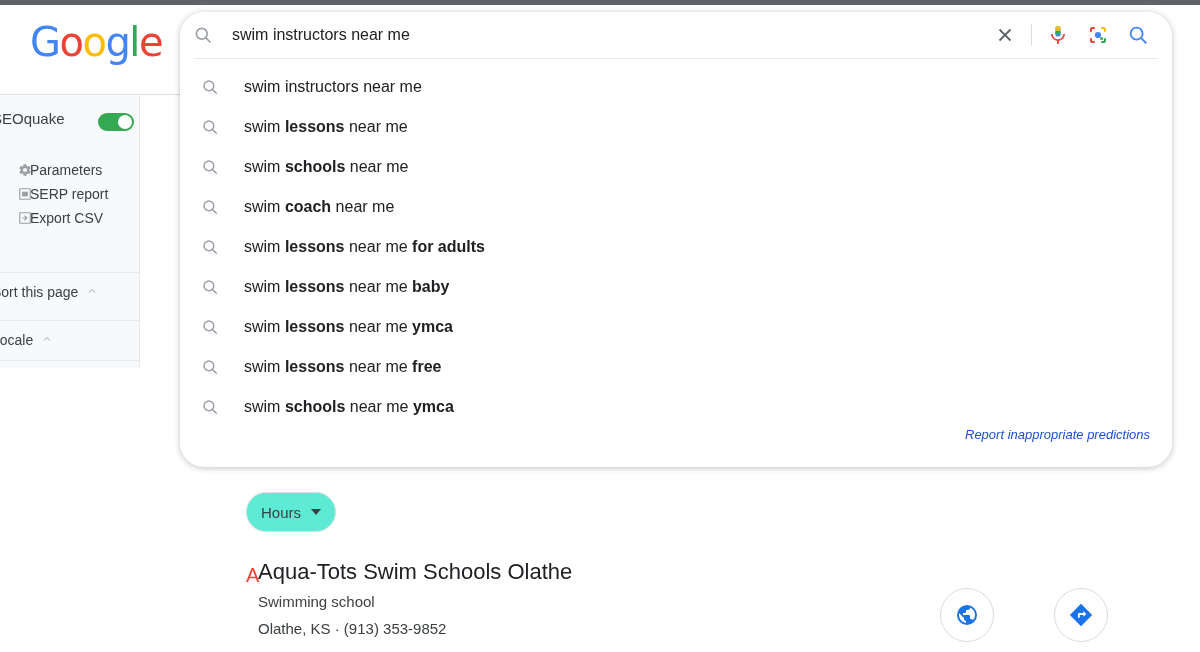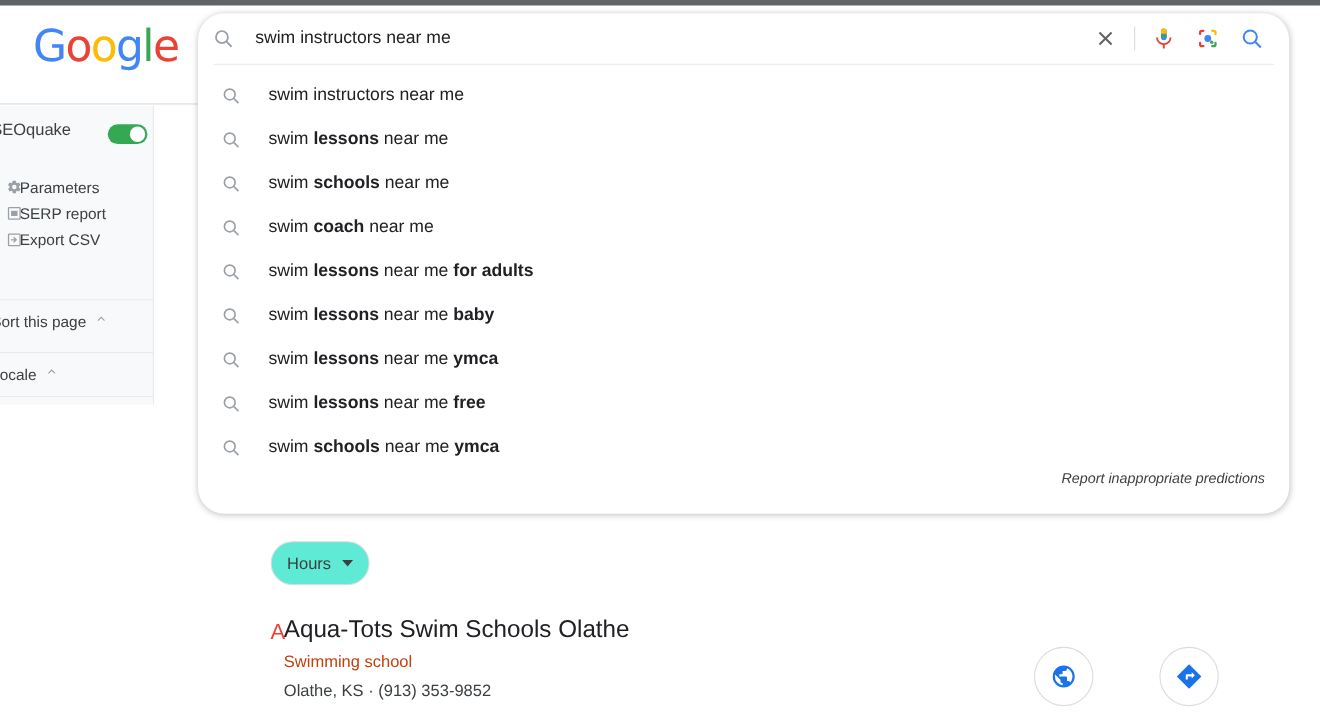--- a/index.html
+++ b/index.html
@@ -56,21 +56,21 @@
     position:absolute; left:98px; top:17px;
     width:36px; height:18px; border-radius:9px; background:#34a853;
   }
   .seo-toggle .knob {
     position:absolute; right:2px; top:2px;
     width:14px; height:14px; border-radius:50%; background:#fff;
   }
   .seo-links { position:absolute; left:0; top:62px; width:140px; }
   .seo-link {
     position:relative; height:24px; display:flex; align-items:center;
-    padding-left:6px; cursor:pointer;
+    padding-left:18px; cursor:pointer;
   }
   .seo-link .ico {
     width:14px; height:14px; margin-right:6px; flex:0 0 14px;
     display:block; color:#9aa0a6;
   }
   .seo-link .ico svg { display:block; }
   .seo-link .lbl {
     font-size:14px; color:#3c4043; white-space:nowrap;
     margin-left:-8px;
   }
@@ -130,21 +130,21 @@
     font-size:16px; color:#202124; white-space:nowrap;
     font-family:"Liberation Sans", sans-serif;
   }
   .dd-txt b { font-weight:700; color:#202124; }
 
   .dd-foot {
     height:34px; display:flex; align-items:flex-start; justify-content:flex-end;
     padding:0 22px 0 0;
   }
   .dd-foot span {
-    font-size:13px; color:#404040; font-style:italic;
+    font-size:13px; color:#1d4ed8; font-style:italic;
   }
   .search-shell .bot-pad { height:6px; }
 
   
   .hours-pill {
     position:absolute; left:246px; top:492px;
     height:40px; padding:0 14px;
     display:flex; align-items:center; gap:10px;
     border:1px solid #dadce0; border-radius:20px;
     background:#5eead4; cursor:pointer;
@@ -161,21 +161,21 @@
   .local-letter {
     position:absolute; left:0; top:6px;
     font-size:20px; color:#ea4335; font-weight:400;
   }
   .local-body { margin-left:12px; }
   .local-title {
     font-size:22px; color:#202124; line-height:28px; font-weight:400;
     white-space:nowrap;
   }
   .local-sub {
-    font-size:15px; color:#c2410c; line-height:24px; margin-top:4px;
+    font-size:15px; color:#404040; line-height:24px; margin-top:4px;
   }
   .local-meta {
     font-size:15px; color:#3c4043; line-height:24px; margin-top:3px;
   }
 
   .act-btns { position:absolute; left:940px; top:588px; display:flex; gap:60px; }
   .act-btn {
     width:54px; height:54px; border-radius:50%;
     border:1px solid #dadce0; background:#fff;
     display:flex; align-items:center; justify-content:center;

